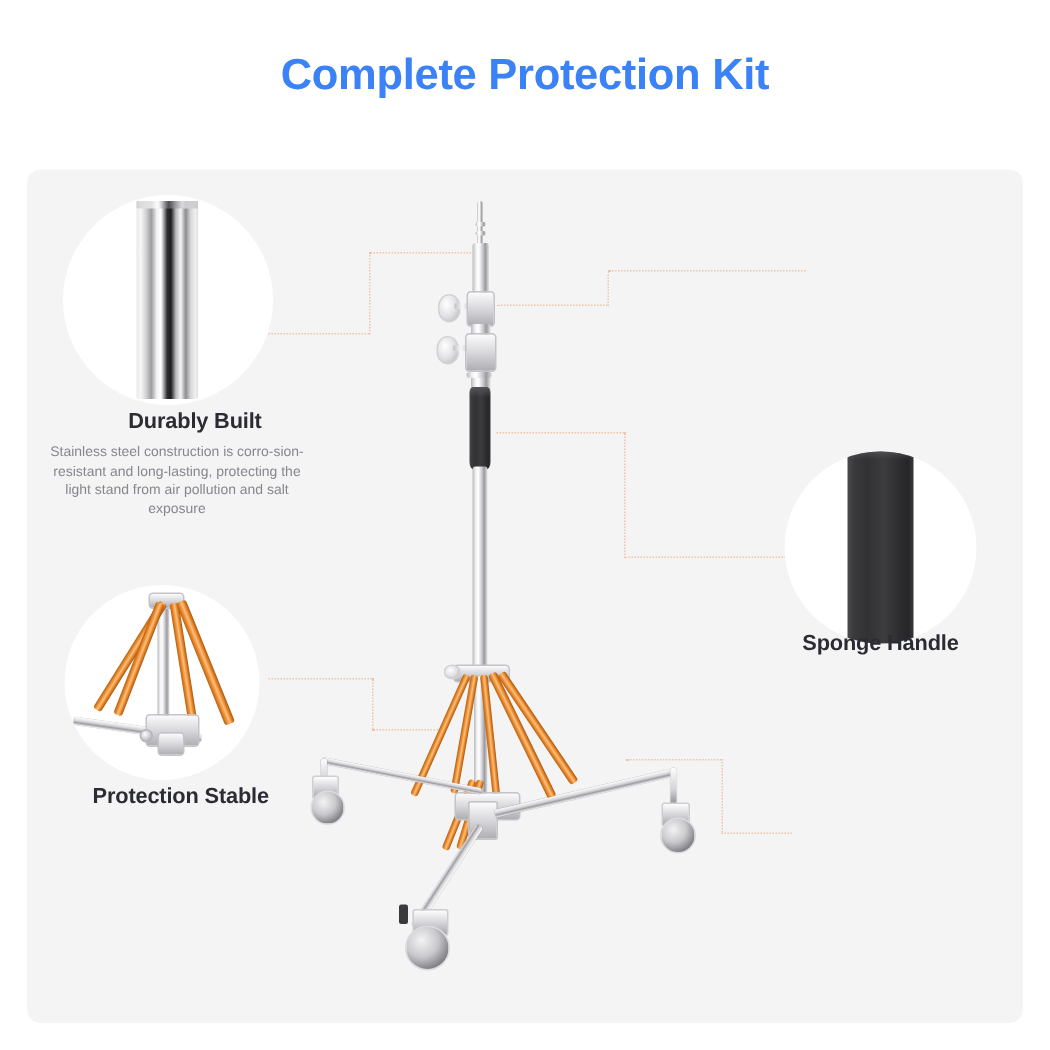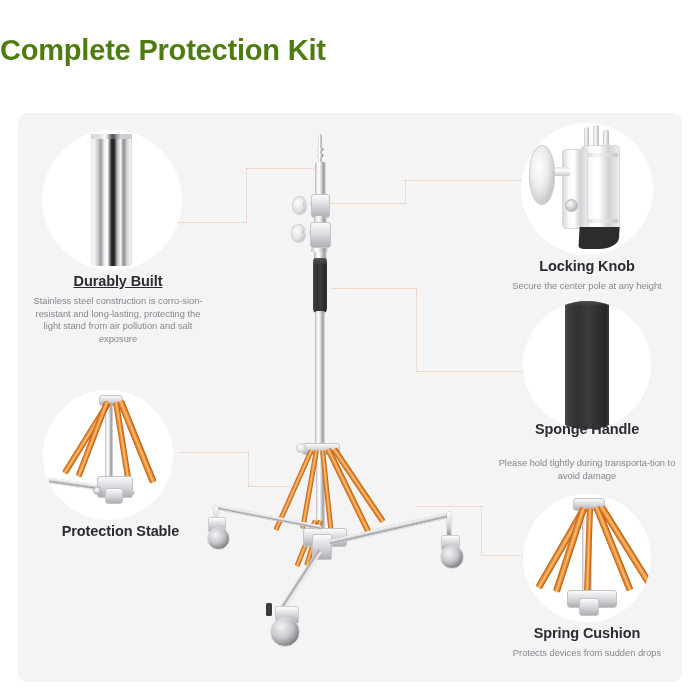--- a/index.html
+++ b/index.html
@@ -8,23 +8,23 @@
     background:#ffffff;
     font-family:"Liberation Sans", sans-serif;
     overflow:hidden;
     position:relative;
   }
   #root{position:absolute;inset:0;width:700px;height:700px;}
 
   
   .page-title{
     position:absolute;top:34px;left:0;width:700px;
-    text-align:left;
+    text-align:center;
     font-size:29px;font-weight:bold;letter-spacing:-0.2px;
-    color:#4d7c0f;
+    color:#3b82f6;
   }
 
   
   .panel{
     position:absolute;left:18px;top:113px;
     width:664px;height:569px;
     background:#f4f4f5;
     border-radius:9px;
   }
 
@@ -246,57 +246,30 @@
     <div class="caster-wheel" style="left:270px;top:617px;width:28px;height:28px;"></div>
     <div style="position:absolute;left:266px;top:603px;width:6px;height:13px;background:#3a3a3c;border-radius:1.5px;"></div>
 
   </div>
 
   <div class="feature" style="left:18px;top:125px;width:200px;height:230px;">
     <div class="circle" style="left:24px;top:5px;width:140px;height:140px;">
       <div class="tube-steel" style="left:49px;top:4px;width:41px;height:132px;"></div>
       <div class="tube-cap" style="left:49px;top:4px;width:41px;"></div>
     </div>
-    <div class="feat-title" style="left:0;top:148px;text-decoration:underline;">Durably Built</div>
+    <div class="feat-title" style="left:12px;top:148px;">Durably Built</div>
     <div class="feat-desc" style="left:10px;top:170px;width:180px;">Stainless steel construction is corro-sion-resistant and long-lasting, protecting the light stand from air pollution and salt exposure</div>
   </div>
 
-  <div class="feature" style="left:487px;top:118px;width:200px;height:180px;">
-    <div class="circle" style="left:34px;top:5px;width:132px;height:132px;">
-      <div style="position:absolute;inset:0;">
-
-        <div class="lk-rod" style="left:63px;top:4px;width:5px;height:28px;"></div>
-        <div class="lk-rod" style="left:72px;top:2px;width:6px;height:30px;"></div>
-        <div class="lk-rod" style="left:82px;top:7px;width:6px;height:26px;"></div>
-
-        <div class="lk-body" style="left:60px;top:22px;width:37px;height:86px;"></div>
-        <div class="lk-ring" style="left:60px;top:30px;width:37px;"></div>
-        <div class="lk-ring" style="left:60px;top:96px;width:37px;"></div>
-
-        <div class="lk-body" style="left:41px;top:26px;width:24px;height:78px;"></div>
-
-        <div class="lk-stem" style="left:27px;top:44px;width:22px;height:9px;"></div>
-
-        <div class="lk-knob" style="left:8px;top:22px;width:24px;height:58px;"></div>
-
-        <div class="lk-screw" style="left:44px;top:76px;width:11px;height:11px;"></div>
-
-        <div class="lk-boot" style="left:58px;top:104px;width:40px;height:22px;"></div>
-      </div>
-    </div>
-    <div class="feat-title" style="left:0;top:140px;">Locking Knob</div>
-    <div class="feat-desc" style="left:5px;top:162px;width:190px;">Secure the center pole at any height</div>
-  </div>
 
   <div class="feature" style="left:487px;top:298px;width:200px;height:190px;">
     <div class="circle" style="left:36px;top:3px;width:128px;height:128px;">
       <div class="sponge" style="left:42px;top:-2px;width:44px;height:135px;"></div>
     </div>
     <div class="feat-title" style="left:0;top:123px;">Sponge Handle</div>
-    <div class="feat-desc" style="left:5px;top:159px;width:190px;">Please hold tightly during transporta-tion to avoid damage</div>
   </div>
 
   <div class="feature" style="left:18px;top:388px;width:205px;height:200px;">
     <div class="circle" style="left:25px;top:2px;width:130px;height:130px;">
       <div style="position:absolute;inset:0;">
 
         <div class="pole-seg" style="left:62px;top:8px;width:8px;height:96px;"></div>
         <div class="hub" style="left:56px;top:5px;width:22px;height:9px;"></div>
 
         <div class="strut" style="left:63px;top:12px;width:6px;height:84px;transform:rotate(32deg);"></div>
@@ -307,34 +280,14 @@
         <div class="leg" style="left:6px;top:88px;width:86px;height:5px;transform:rotate(8deg);"></div>
 
         <div class="hub" style="left:54px;top:86px;width:34px;height:20px;"></div>
         <div class="hub" style="left:62px;top:98px;width:16px;height:14px;"></div>
         <div class="lk-screw" style="left:50px;top:96px;width:7px;height:7px;"></div>
       </div>
     </div>
     <div class="feat-title" style="left:0;top:135px;">Protection Stable</div>
   </div>
 
-  <div class="feature" style="left:487px;top:492px;width:200px;height:190px;">
-    <div class="circle" style="left:36px;top:2px;width:128px;height:128px;">
-      <div style="position:absolute;inset:0;">
-
-        <div class="pole-seg" style="left:59px;top:10px;width:10px;height:96px;"></div>
-        <div class="hub" style="left:50px;top:4px;width:30px;height:11px;"></div>
-
-        <div class="strut" style="left:58px;top:14px;width:6.5px;height:92px;transform:rotate(30deg);"></div>
-        <div class="strut" style="left:57px;top:14px;width:6.5px;height:88px;transform:rotate(18deg);"></div>
-        <div class="strut" style="left:64px;top:14px;width:6px;height:86px;transform:rotate(2deg);"></div>
-        <div class="strut" style="left:70px;top:13px;width:6.5px;height:90px;transform:rotate(-22deg);"></div>
-        <div class="strut" style="left:75px;top:13px;width:6.5px;height:92px;transform:rotate(-32deg);"></div>
-
-        <div class="hub" style="left:44px;top:96px;width:48px;height:16px;"></div>
-        <div class="hub" style="left:56px;top:104px;width:18px;height:16px;"></div>
-      </div>
-    </div>
-    <div class="feat-title" style="left:0;top:133px;">Spring Cushion</div>
-    <div class="feat-desc" style="left:5px;top:155px;width:190px;">Protects devices from sudden drops</div>
-  </div>
 
 </div>
 
 </body></html>

